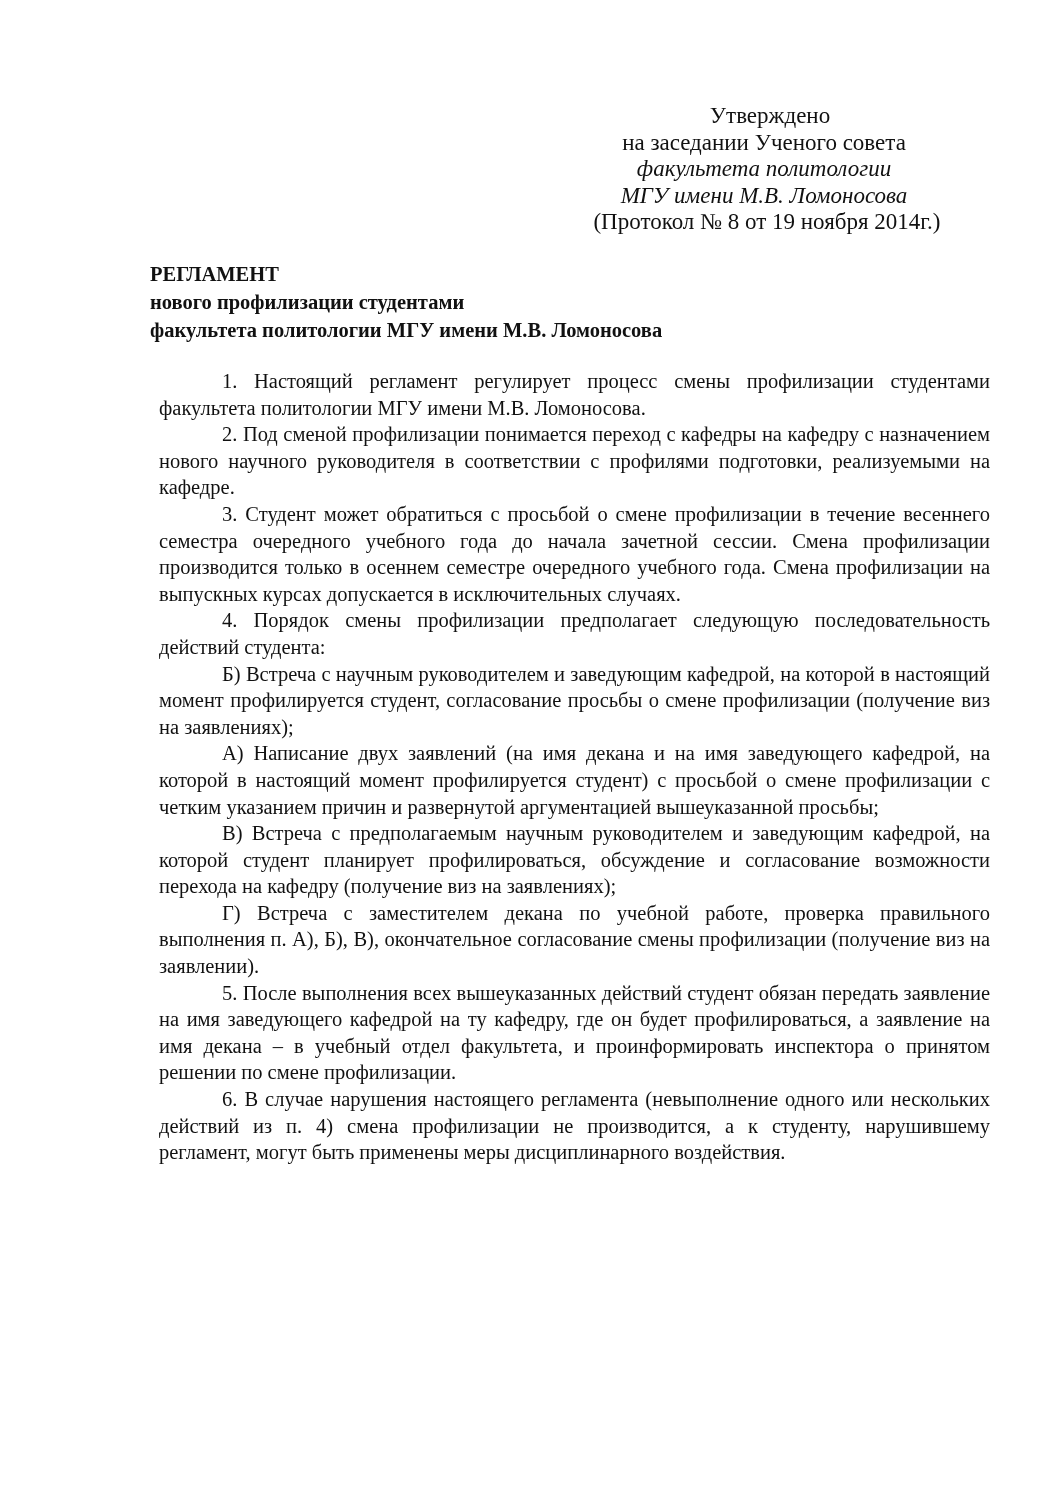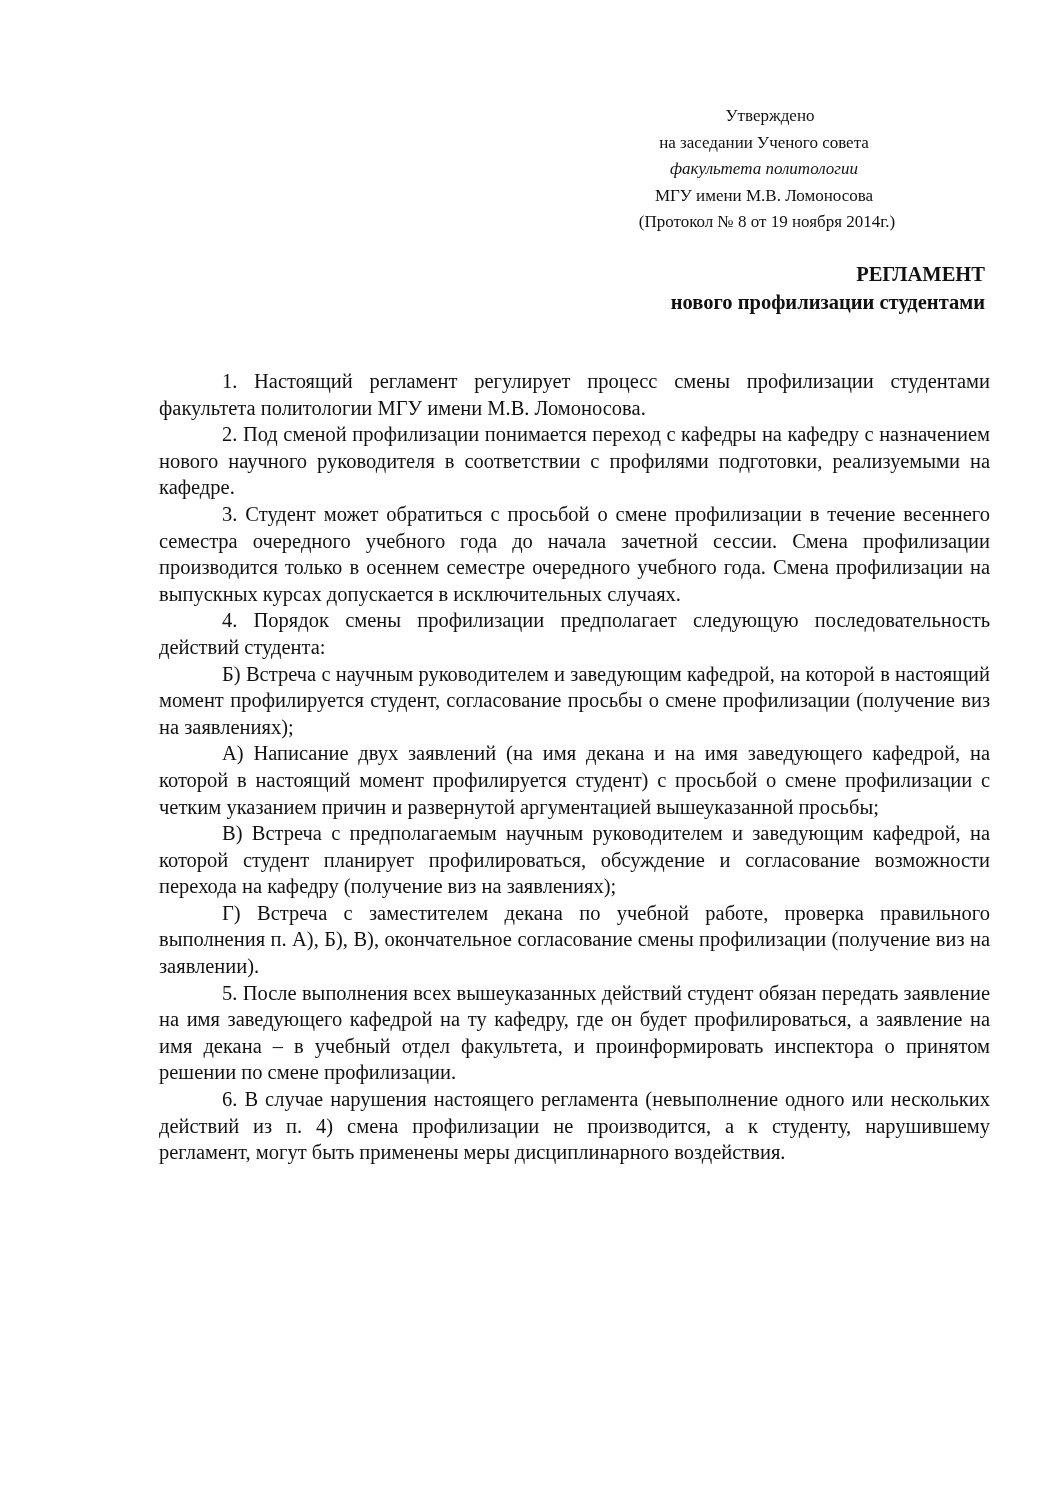--- a/index.html
+++ b/index.html
@@ -21,36 +21,36 @@
       width: 1058px;
       height: 1497px;
       background: #ffffff;
     }
     .approval {
       position: absolute;
       top: 103px;
       left: 580px;
       width: 380px;
       text-align: center;
-      font-size: 17px;
+      font-size: 23px;
       line-height: 26.5px;
     }
     .approval div { white-space: nowrap; }
     .approval .l1 { margin-left: 0px; }
     .approval .l2 { margin-left: -12px; }
     .approval .l3 { margin-left: -12px; font-style: italic; }
-    .approval .l4 { margin-left: -12px; }
+    .approval .l4 { margin-left: -12px; font-style: italic; }
     .approval .l5 { margin-left: -6px; }
 
     .title-block {
       position: absolute;
       top: 260px;
       left: 150px;
       width: 835px;
-      text-align: right;
+      text-align: left;
       font-weight: bold;
       font-size: 20.5px;
       line-height: 28px;
     }
 
     .body-text {
       position: absolute;
       top: 368px;
       left: 151px;
       width: 831px;
@@ -75,20 +75,21 @@
     <div class="l1">Утверждено</div>
     <div class="l2">на заседании Ученого совета</div>
     <div class="l3">факультета политологии</div>
     <div class="l4">МГУ имени М.В. Ломоносова</div>
     <div class="l5">(Протокол № 8 от 19 ноября 2014г.)</div>
   </div>
 
   <div class="title-block">
     <div>РЕГЛАМЕНТ</div>
     <div>нового профилизации студентами</div>
+    <div>факультета политологии МГУ имени М.В. Ломоносова</div>
   </div>
 
   <div class="body-text">
     <p>1. Настоящий регламент регулирует процесс смены профилизации студентами факультета политологии МГУ имени М.В. Ломоносова.</p>
     <p>2. Под сменой профилизации понимается переход с кафедры на кафедру с назначением нового научного руководителя в соответствии с профилями подготовки, реализуемыми на кафедре.</p>
     <p>3. Студент может обратиться с просьбой о смене профилизации в течение весеннего семестра очередного учебного года до начала зачетной сессии. Смена профилизации производится только в осеннем семестре очередного учебного года. Смена профилизации на выпускных курсах допускается в исключительных случаях.</p>
     <p>4. Порядок смены профилизации предполагает следующую последовательность действий студента:</p>
     <p>Б) Встреча с научным руководителем и заведующим кафедрой, на которой в настоящий момент профилируется студент, согласование просьбы о смене профилизации (получение виз на заявлениях);</p>
     <p>А) Написание двух заявлений (на имя декана и на имя заведующего кафедрой, на которой в настоящий момент профилируется студент) с просьбой о смене профилизации с четким указанием причин и развернутой аргументацией вышеуказанной просьбы;</p>
     <p>В) Встреча с предполагаемым научным руководителем и заведующим кафедрой, на которой студент планирует профилироваться, обсуждение и согласование возможности перехода на кафедру (получение виз на заявлениях);</p>

